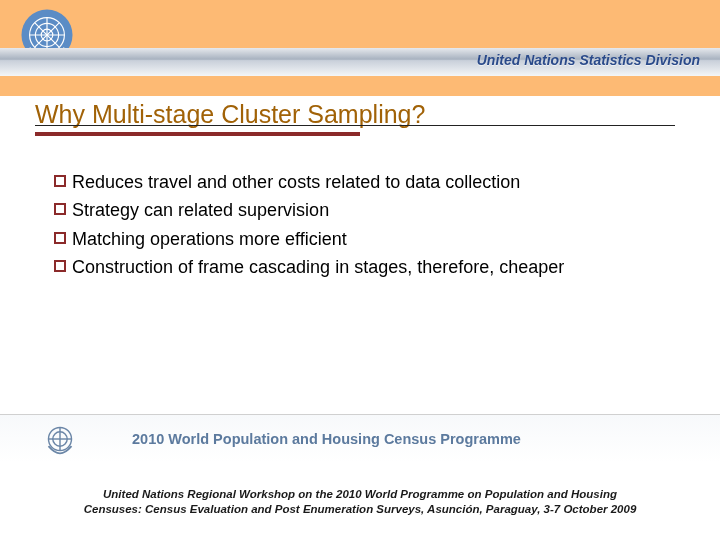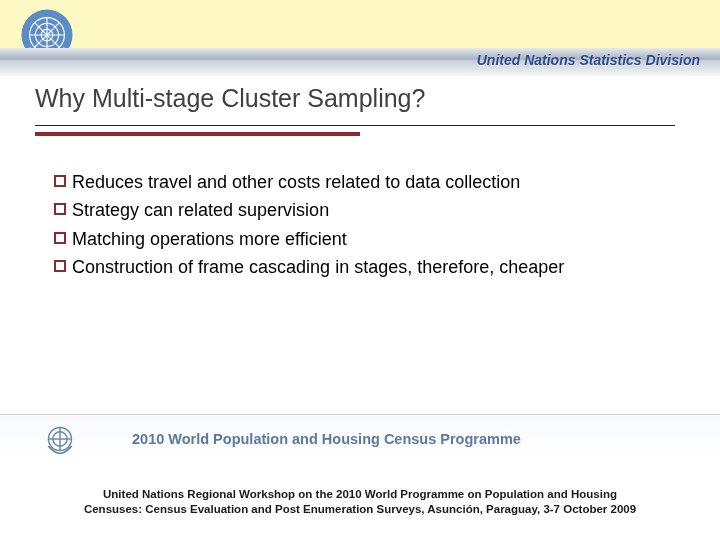--- a/index.html
+++ b/index.html
@@ -6,23 +6,23 @@
   body {
     width: 720px;
     height: 540px;
     font-family: Verdana, Geneva, sans-serif;
     background: #ffffff;
     position: relative;
     overflow: hidden;
   }
   .header-area {
     width: 100%;
-    height: 59px;
+    height: 96px;
     position: relative;
-    background: #fef9c3;
+    background: #fdba74;
   }
   .un-logo {
     position: absolute;
     left: 18px;
     top: 6px;
     width: 58px;
     height: 58px;
   }
   .header-band {
     position: absolute;
@@ -37,24 +37,24 @@
     top: 52px;
     right: 20px;
     font-style: italic;
     font-weight: bold;
     font-size: 14px;
     color: #2a4a8a;
     text-shadow: 0 1px 1px rgba(255,255,255,0.7);
   }
   .slide-title {
     position: absolute;
-    top: 84px;
+    top: 100px;
     left: 35px;
     font-size: 25px;
-    color: #404040;
+    color: #a16207;
     font-weight: normal;
   }
   .title-underline-thin {
     position: absolute;
     top: 125px;
     left: 35px;
     width: 640px;
     height: 1px;
     background: #222;
   }
@@ -120,20 +120,21 @@
     position: absolute;
     bottom: 22px;
     left: 0;
     width: 100%;
     text-align: center;
     font-size: 11.5px;
     font-weight: bold;
     color: #1a1a1a;
     line-height: 1.35;
     padding: 0 30px;
+    font-style: italic;
   }
 </style>
 </head>
 <body>
 
 <div class="header-area">
   <svg class="un-logo" viewBox="0 0 100 100">
     <circle cx="50" cy="50" r="44" fill="#5b8cc5"></circle>
     <g stroke="#ffffff" stroke-width="2" fill="none">
       <circle cx="50" cy="50" r="30"></circle>

